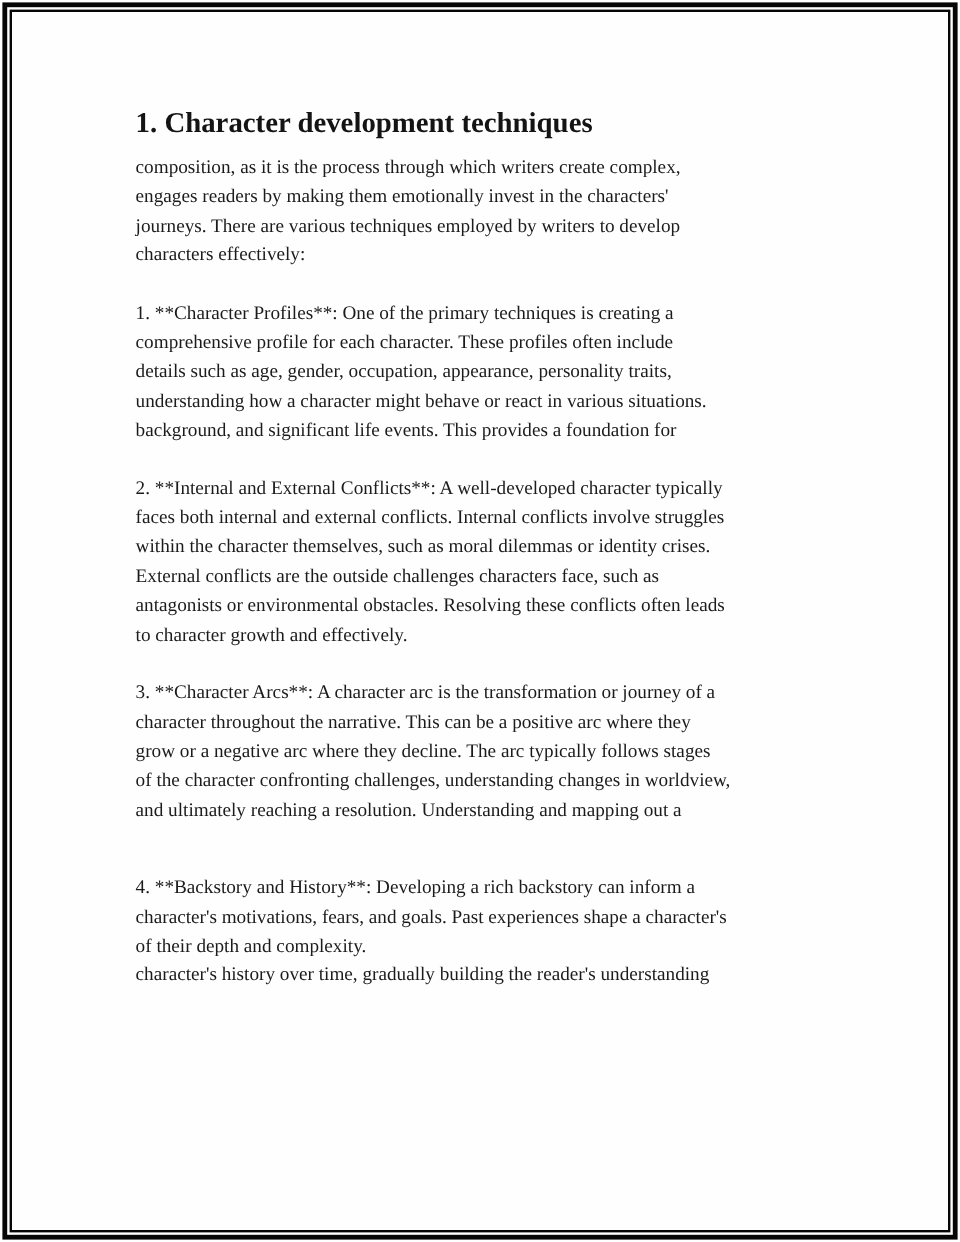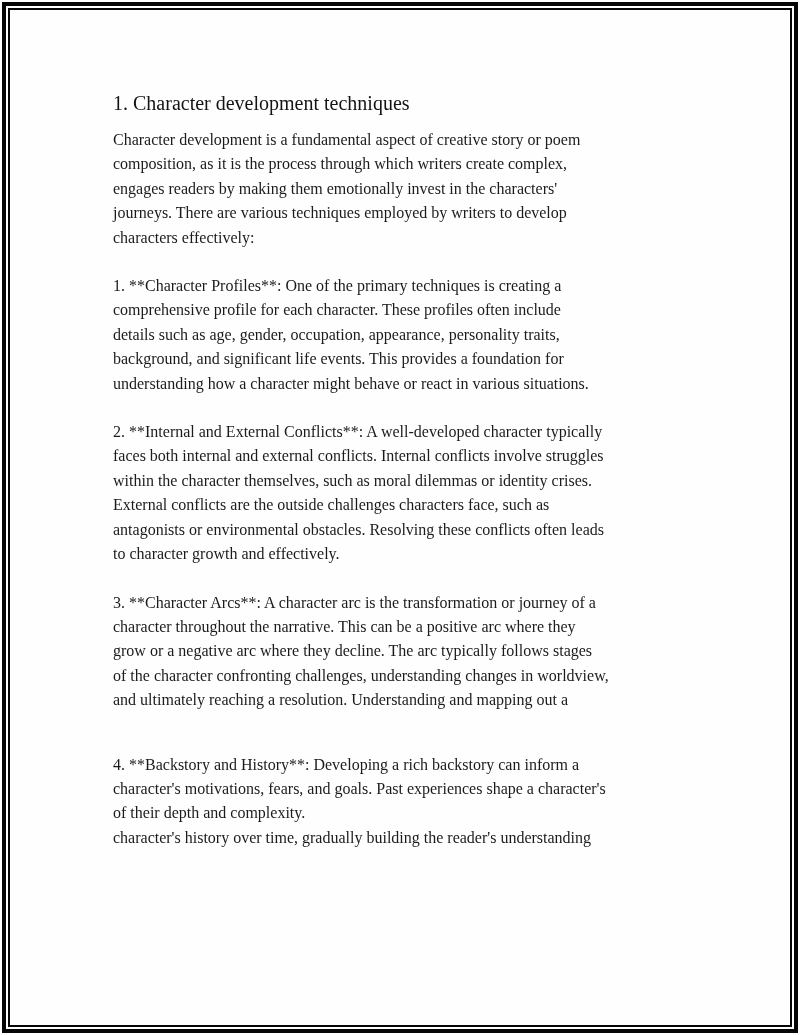--- a/index.html
+++ b/index.html
@@ -20,23 +20,23 @@
     inset: 2px;
     border: 2px solid #060606;
     background: #fefefe;
     overflow: hidden;
   }
   .content {
     padding: 81px 40px 0 103px;
     color: #1b1b1b;
   }
   .doc-title {
-    font-size: 20px;
+    font-size: 24px;
     line-height: 25px;
-    font-weight: normal;
+    font-weight: bold;
     margin: 0 0 12px 0;
     color: #141414;
     white-space: pre;
   }
   .para {
     font-size: 16px;
     line-height: 24.4px;
     margin: 0 0 24px 0;
   }
   .para:last-child {
@@ -50,32 +50,31 @@
 </style>
 </head>
 <body>
 
 <div class="frame-outer">
   <div class="frame-inner">
     <div class="content">
       <h1 class="doc-title">1. Character development techniques</h1>
       <div>
           <p class="para">
-            <span class="line">Character development is a fundamental aspect of creative story or poem</span>
             <span class="line">composition, as it is the process through which writers create complex,</span>
             <span class="line">engages readers by making them emotionally invest in the characters'</span>
             <span class="line">journeys. There are various techniques employed by writers to develop</span>
             <span class="line">characters effectively:</span>
           </p>
           <p class="para">
             <span class="line">1. **Character Profiles**: One of the primary techniques is creating a</span>
             <span class="line">comprehensive profile for each character. These profiles often include</span>
             <span class="line">details such as age, gender, occupation, appearance, personality traits,</span>
+            <span class="line">understanding how a character might behave or react in various situations.</span>
             <span class="line">background, and significant life events. This provides a foundation for</span>
-            <span class="line">understanding how a character might behave or react in various situations.</span>
           </p>
           <p class="para">
             <span class="line">2. **Internal and External Conflicts**: A well-developed character typically</span>
             <span class="line">faces both internal and external conflicts. Internal conflicts involve struggles</span>
             <span class="line">within the character themselves, such as moral dilemmas or identity crises.</span>
             <span class="line">External conflicts are the outside challenges characters face, such as</span>
             <span class="line">antagonists or environmental obstacles. Resolving these conflicts often leads</span>
             <span class="line">to character growth and effectively.</span>
           </p>
           <p class="para">

